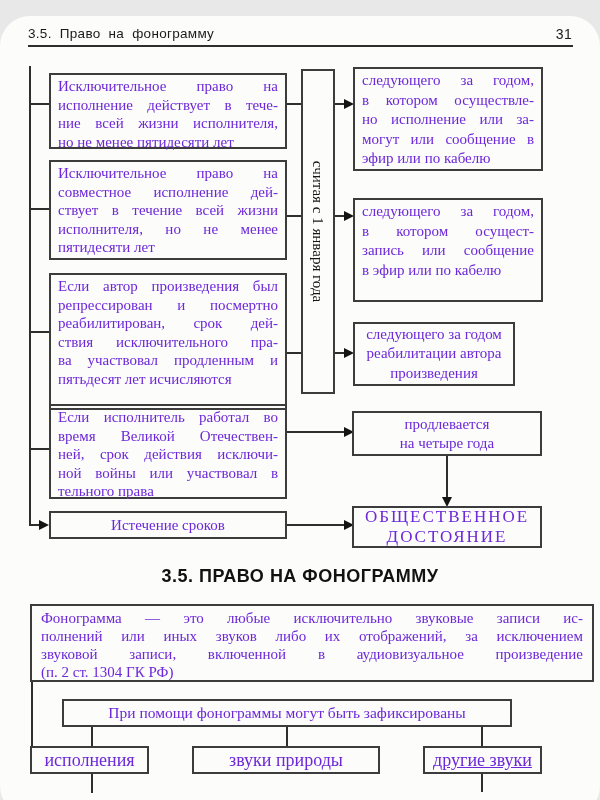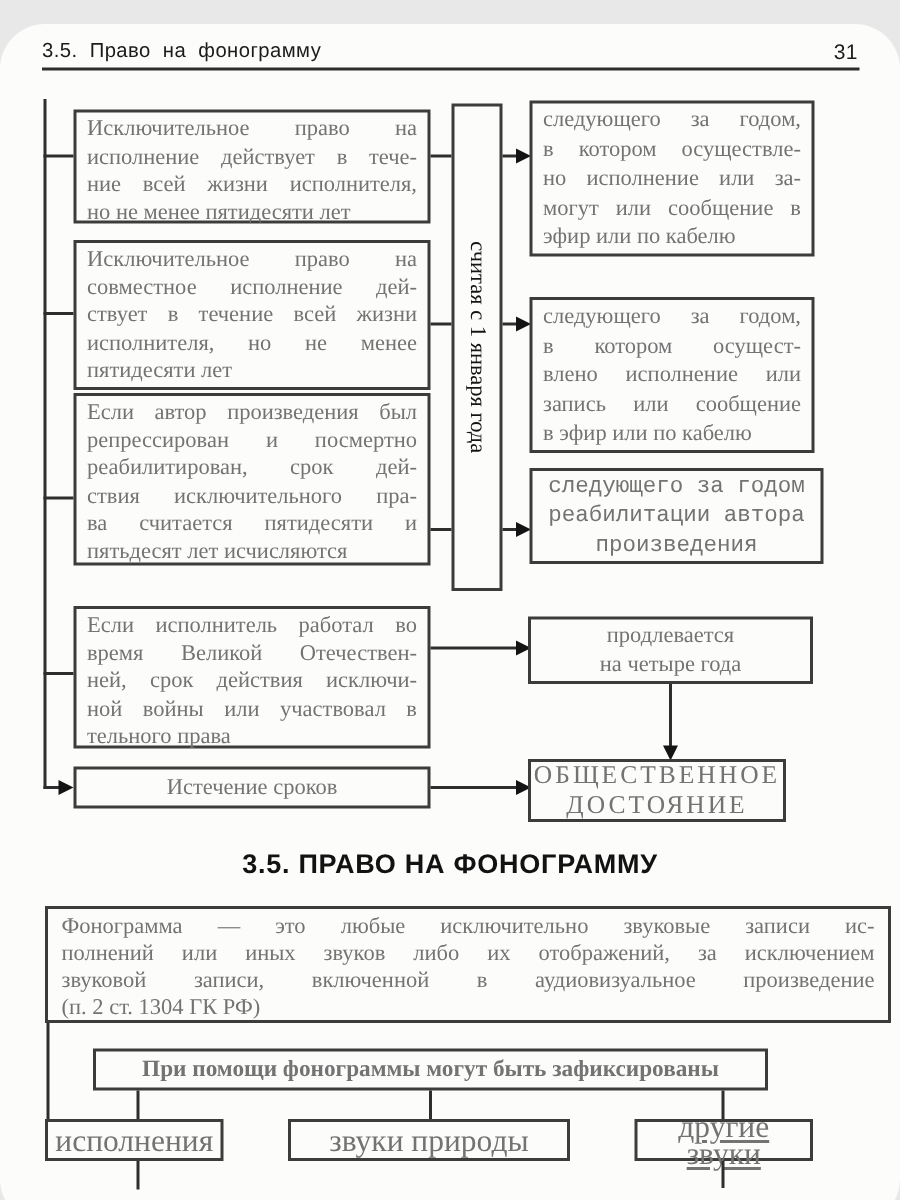--- a/index.html
+++ b/index.html
@@ -14,21 +14,21 @@
     position:absolute; left:28px; right:28px; top:10px; height:20px;
     font-family:"Liberation Sans", sans-serif; font-size:13.5px;
     letter-spacing:.3px; word-spacing:4px; color:#1b1b1b;
   }
   .runhead .pageno { position:absolute; right:0; top:0; font-size:14px; word-spacing:0; }
   .head-rule { position:absolute; left:28px; width:545px; top:29px; height:2px; background:#2e2e2e; }
 
   
   .fbox {
     position:absolute; box-sizing:border-box; border:2px solid #3c3c3c;
-    background:transparent; font-size:15px; line-height:18.5px; color:#737373;
+    background:transparent; font-size:15px; line-height:18.5px; color:#6d28d9;
     padding:2px 7px;
   }
   .fbox .tl { text-align:justify; text-align-last:justify; }
   .fbox .tl:last-child { text-align-last:left; }
   .cbox { display:flex; align-items:center; justify-content:center;
           text-align:center; white-space:pre-line; padding:1px 4px; }
   .rl { line-height:19.5px; }
   .hline { position:absolute; height:2px; background:#2e2e2e; }
   .vline { position:absolute; width:2px;  background:#2e2e2e; }
   .arr-r { position:absolute; width:0; height:0;
@@ -51,21 +51,21 @@
 
   
   .sect-title {
     position:absolute; left:0; right:0; top:550px; text-align:center;
     font-family:"Liberation Sans", sans-serif; font-weight:bold;
     font-size:18px; letter-spacing:.5px; color:#121212;
   }
   .defbox { left:30px; top:588px; width:564px; height:78px;
             font-size:15px; line-height:18px; padding:3px 9px; }
   .fixbox { left:62px; top:683px; width:450px; height:28px; font-size:15.5px; }
-  .catbox { top:730px; height:28px; font-size:21px; }
+  .catbox { top:730px; height:28px; font-size:18px; }
 </style>
 </head>
 <body>
 
 <div class="page">
 
   <div class="runhead">
     <span>3.5.  Право  на  фонограмму</span>
     <span class="pageno">31</span>
   </div>
@@ -85,26 +85,26 @@
       <div class="tl">ние всей жизни исполнителя,</div>
       <div class="tl">но не менее пятидесяти лет</div>
     </div>
   <div class="fbox" style="left:49px; top:144px; width:238px; height:100px;">
       <div class="tl">Исключительное право на</div>
       <div class="tl">совместное исполнение дей-</div>
       <div class="tl">ствует в течение всей жизни</div>
       <div class="tl">исполнителя, но не менее</div>
       <div class="tl">пятидесяти лет</div>
     </div>
-  <div class="fbox" style="left:49px; top:246px; width:238px; height:115px;">
+  <div class="fbox" style="left:49px; top:257px; width:238px; height:137px;">
       <div class="tl">Если автор произведения был</div>
       <div class="tl">репрессирован и посмертно</div>
       <div class="tl">реабилитирован, срок дей-</div>
       <div class="tl">ствия исключительного пра-</div>
-      <div class="tl">ва считается пятидесяти и</div>
+      <div class="tl">ва участвовал продленным и</div>
       <div class="tl">пятьдесят лет исчисляются</div>
     </div>
   <div class="fbox" style="left:49px; top:388px; width:238px; height:95px;">
       <div class="tl">Если исполнитель работал во</div>
       <div class="tl">время Великой Отечествен-</div>
       <div class="tl">ней, срок действия исключи-</div>
       <div class="tl">ной войны или участвовал в</div>
       <div class="tl">тельного права</div>
     </div>
   <div class="fbox cbox" style="left:49px; top:495px; width:238px; height:28px;">Истечение сроков</div>
@@ -131,46 +131,45 @@
   <div class="fbox rl" style="left:353px; top:51px;  width:190px; height:104px;">
       <div class="tl">следующего за годом,</div>
       <div class="tl">в котором осуществле-</div>
       <div class="tl">но исполнение или за-</div>
       <div class="tl">могут или сообщение в</div>
       <div class="tl">эфир или по кабелю</div>
     </div>
   <div class="fbox rl" style="left:353px; top:182px; width:190px; height:104px;">
       <div class="tl">следующего за годом,</div>
       <div class="tl">в котором осущест-</div>
-      <div class="tl">влено исполнение или</div>
       <div class="tl">запись или сообщение</div>
       <div class="tl">в эфир или по кабелю</div>
     </div>
-  <div class="fbox cbox rl" style="left:353px; top:296px; width:196px; height:64px;font-family:Liberation Mono, monospace;">следующего за годом
+  <div class="fbox cbox rl" style="left:353px; top:306px; width:162px; height:64px;">следующего за годом
 реабилитации автора
 произведения</div>
   <div class="fbox cbox" style="left:352px; top:395px; width:190px; height:45px; line-height:19px;">продлевается
 на четыре года</div>
   <div class="vline" style="left:446px; top:440px; height:42px;"></div>
   <div class="arr-d" style="left:442px; top:481px;"></div>
-  <div class="fbox cbox pd-box" style="left:352px; top:490px; width:172px; height:42px;">ОБЩЕСТВЕННОЕ
+  <div class="fbox cbox pd-box" style="left:352px; top:490px; width:190px; height:42px;">ОБЩЕСТВЕННОЕ
 ДОСТОЯНИЕ</div>
 
   <div class="sect-title">3.5. ПРАВО НА ФОНОГРАММУ</div>
 
   <div class="fbox defbox" style="position:absolute;">
       <div class="tl">Фонограмма — это любые исключительно звуковые записи ис-</div>
       <div class="tl">полнений или иных звуков либо их отображений, за исключением</div>
       <div class="tl">звуковой записи, включенной в аудиовизуальное произведение</div>
       <div class="tl">(п. 2 ст. 1304 ГК РФ)</div>
     </div>
 
   <div class="vline" style="left:31px; top:666px; height:64px;"></div>
 
-  <div class="fbox cbox fixbox" style="position:absolute;font-weight:bold;">При помощи фонограммы могут быть зафиксированы</div>
+  <div class="fbox cbox fixbox" style="position:absolute;">При помощи фонограммы могут быть зафиксированы</div>
 
   <div class="vline" style="left:91px;  top:711px; height:19px;"></div>
   <div class="vline" style="left:286px; top:711px; height:19px;"></div>
   <div class="vline" style="left:481px; top:711px; height:19px;"></div>
 
   <div class="fbox cbox catbox" style="left:30px;  width:119px;">исполнения</div>
   <div class="fbox cbox catbox" style="left:192px; width:188px;">звуки природы</div>
   <div class="fbox cbox catbox" style="left:423px; width:119px;text-decoration:underline;">другие звуки</div>
 
   <div class="vline" style="left:91px;  top:758px; height:19px;"></div>

